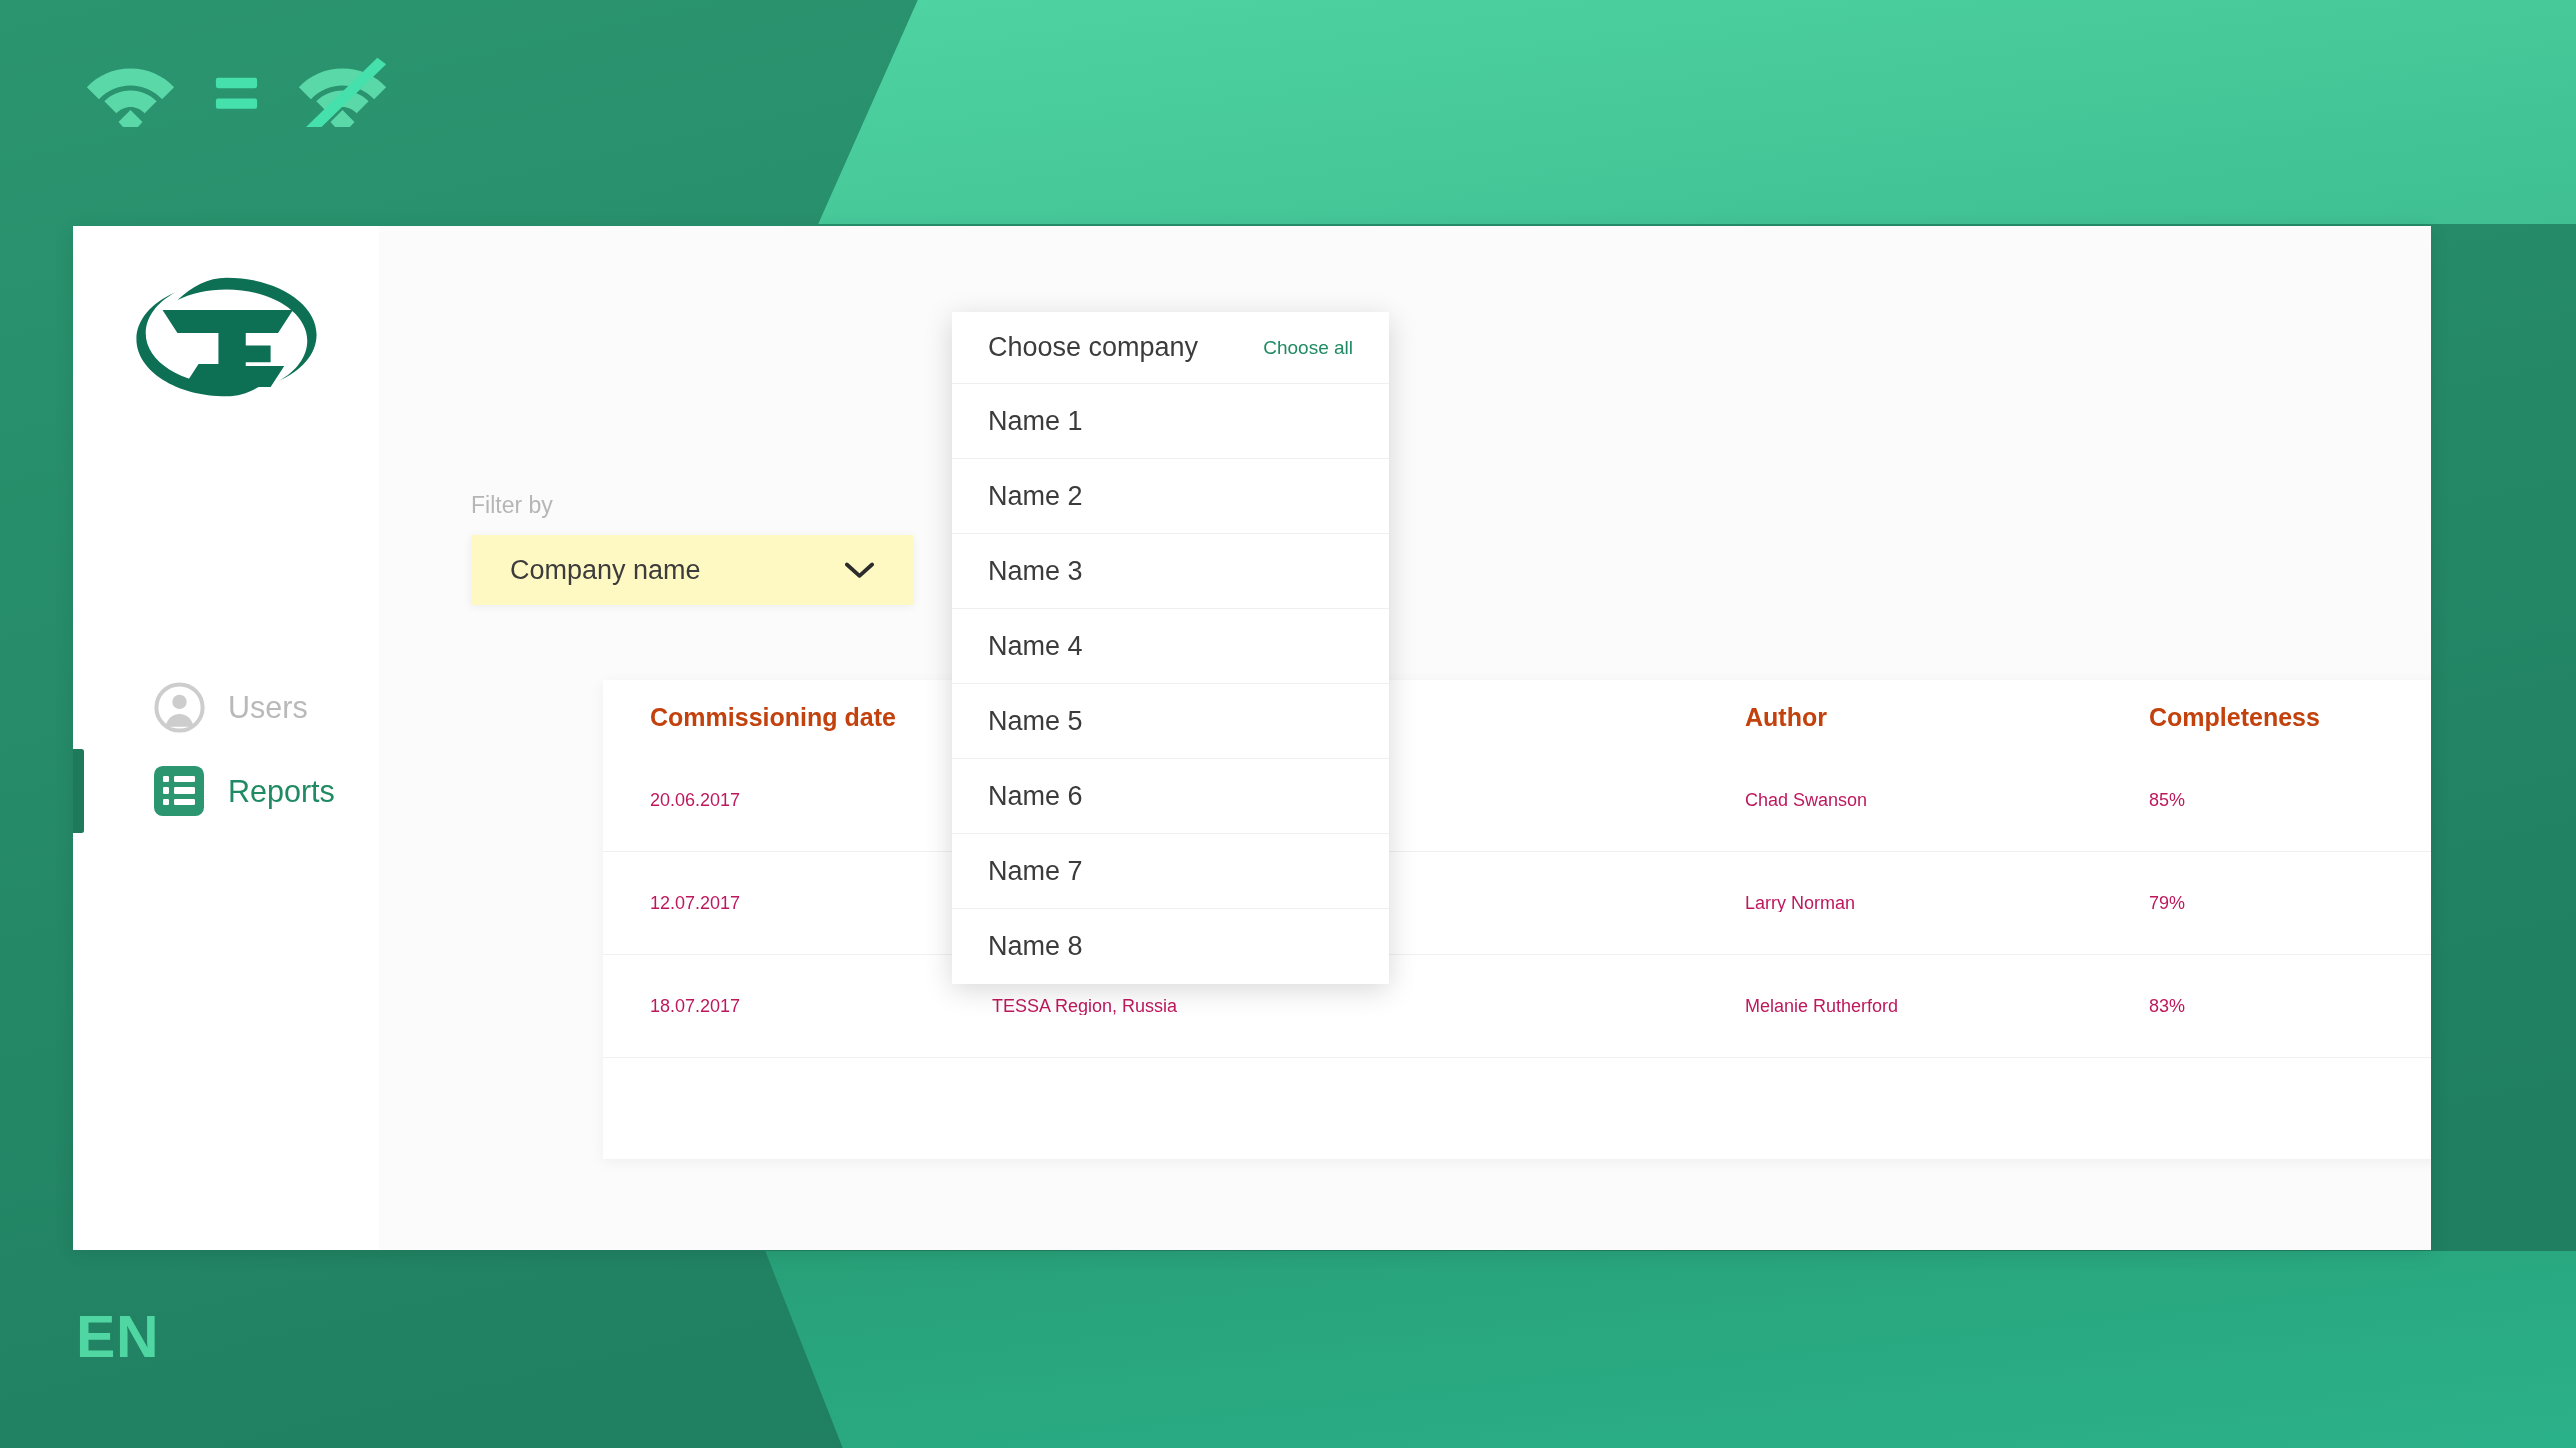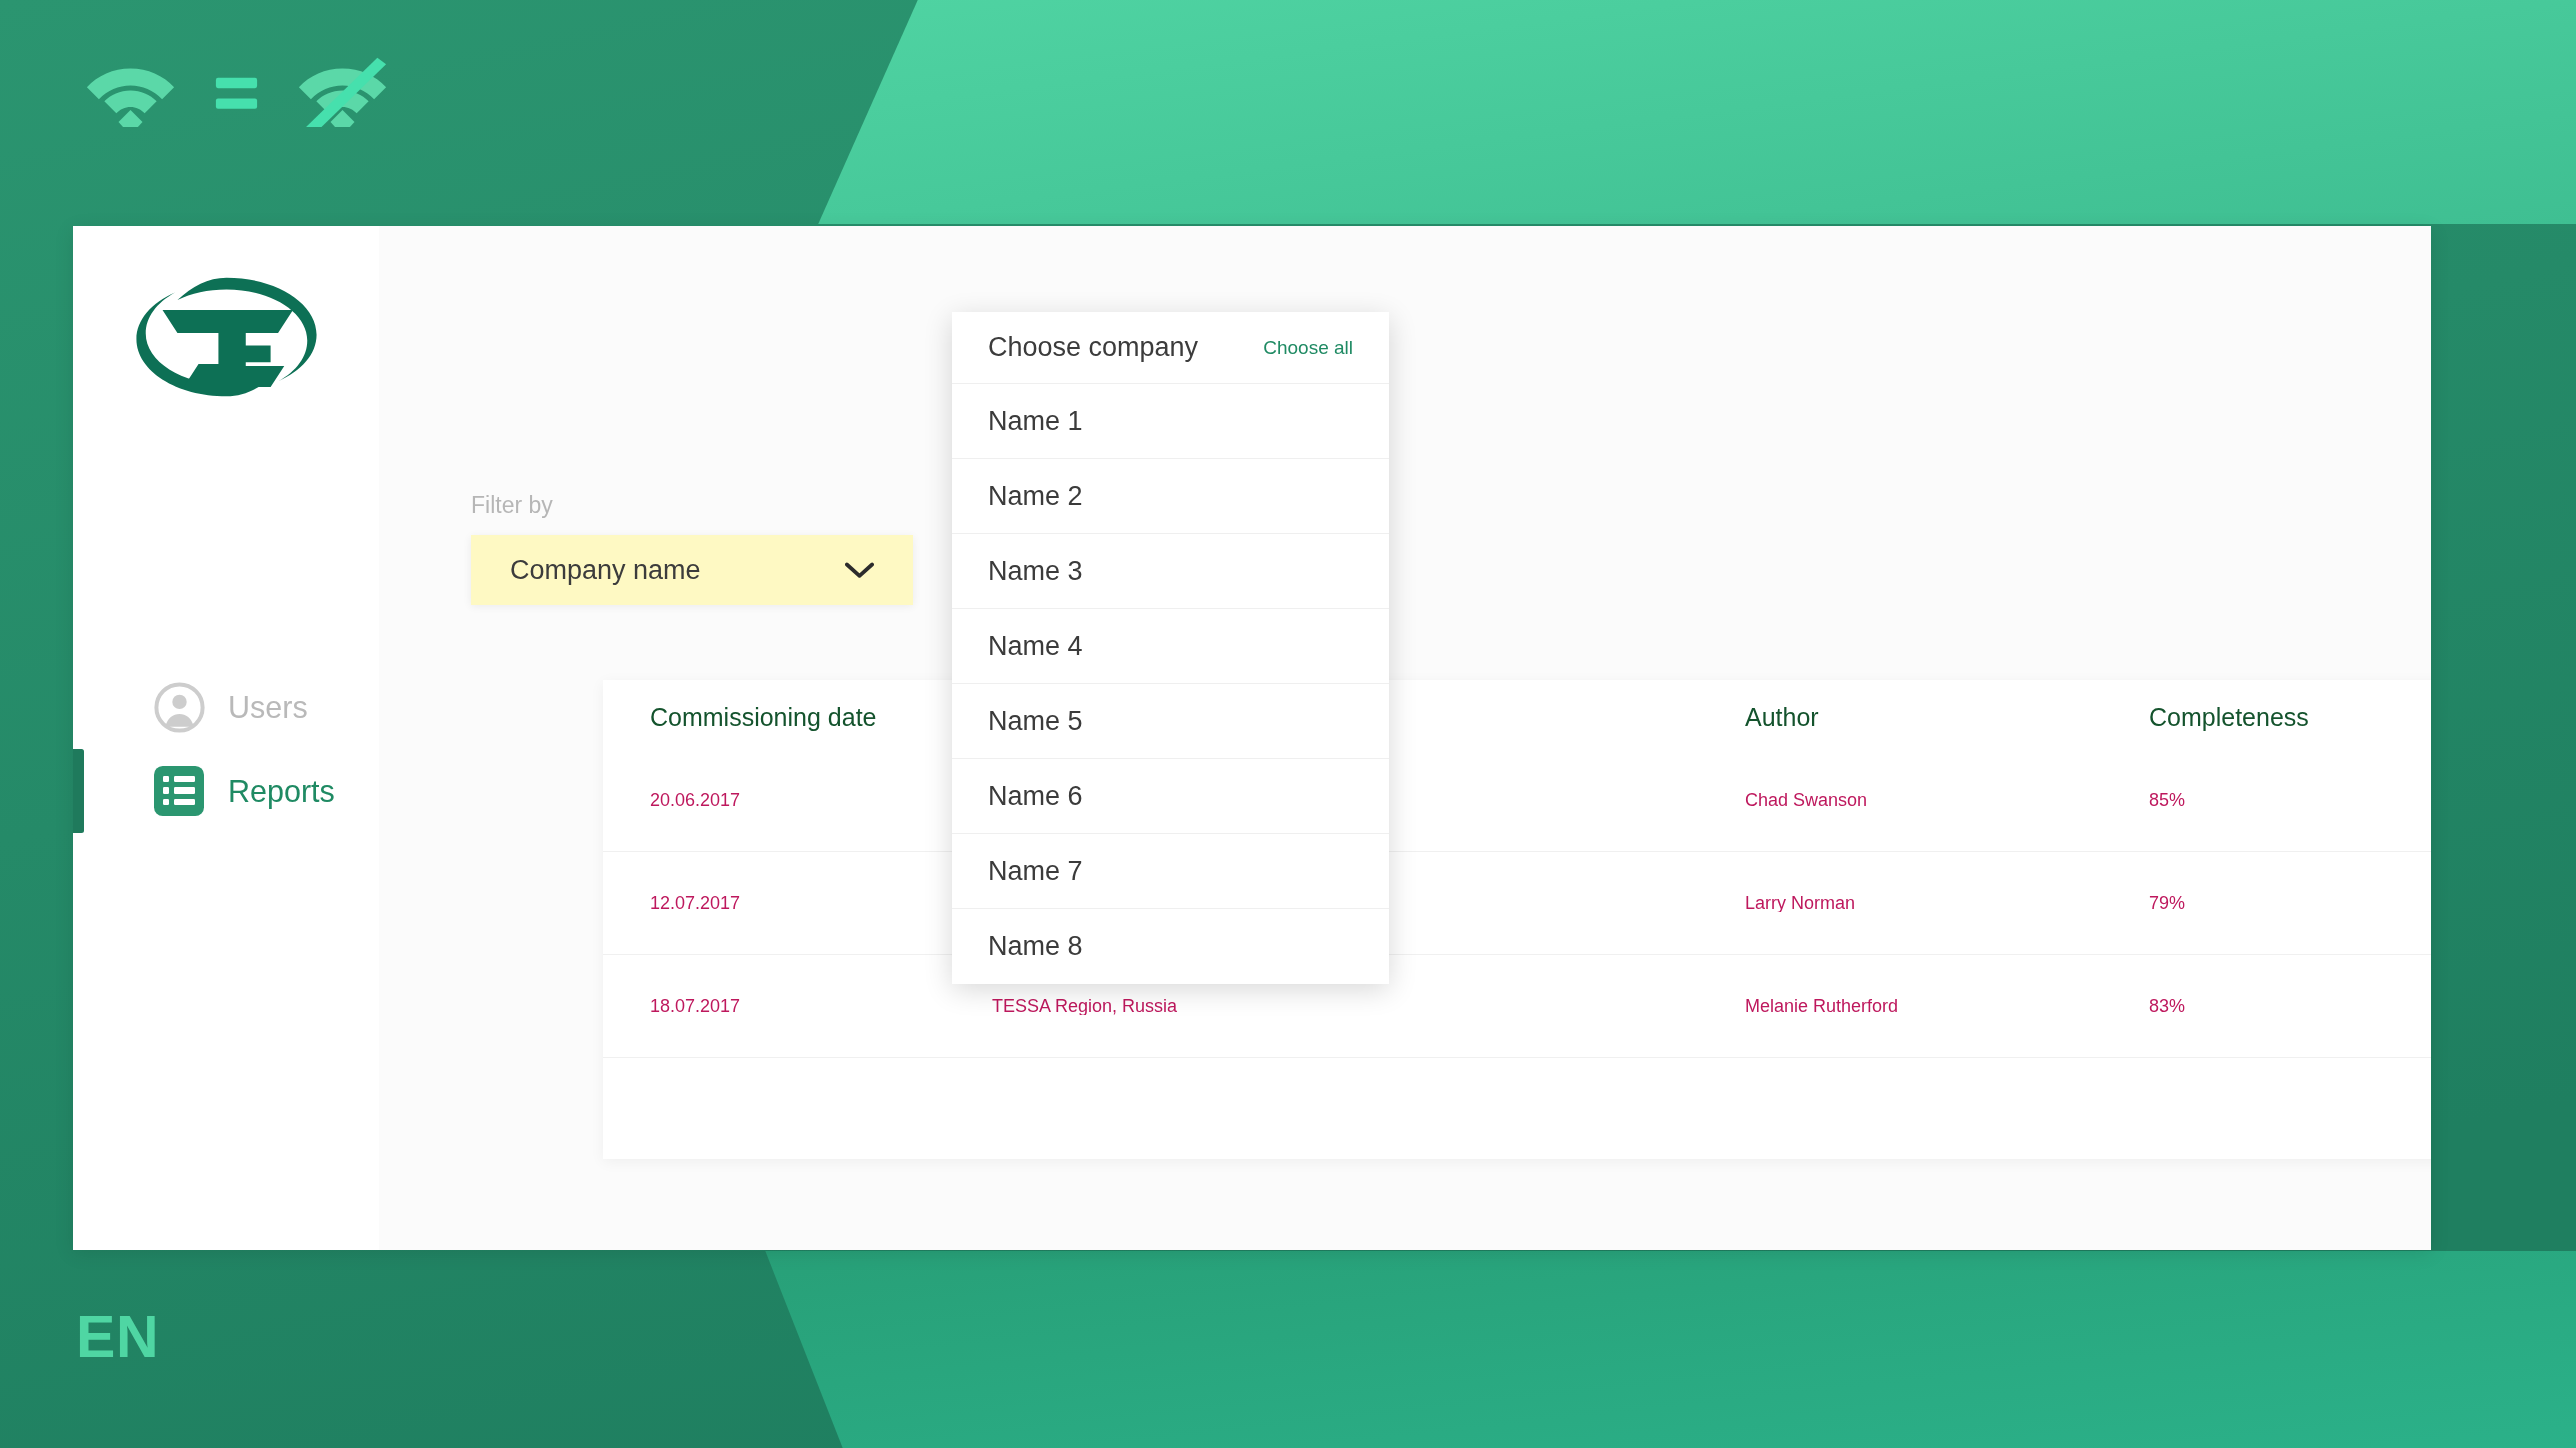--- a/index.html
+++ b/index.html
@@ -102,21 +102,21 @@
     width:2052px; height:479px;
     background:#ffffff;
     box-shadow:0 2.5px 13.7px rgba(0,0,0,0.05);
   }
   .table-head {
     position:absolute; left:224px; top:460px;
     width:2052px; height:62px;
     display:flex; align-items:center;
   }
   .table-head .th {
-    font-size:25px; color:#14532d; font-weight:400; line-height:1;
+    font-size:25px; color:#c2410c; font-weight:700; line-height:1;
     white-space:nowrap;
   }
   .tbody { position:absolute; left:224px; top:523px; width:2052px; }
   .trow {
     height:103px; display:flex; align-items:center;
     border-bottom:1.2px solid #f0f0f0;
   }
   .trow:last-child { border-bottom:1.2px solid #f0f0f0; }
   .td { font-size:18px; color:#be185d; line-height:1; white-space:nowrap; overflow:hidden; }
 

